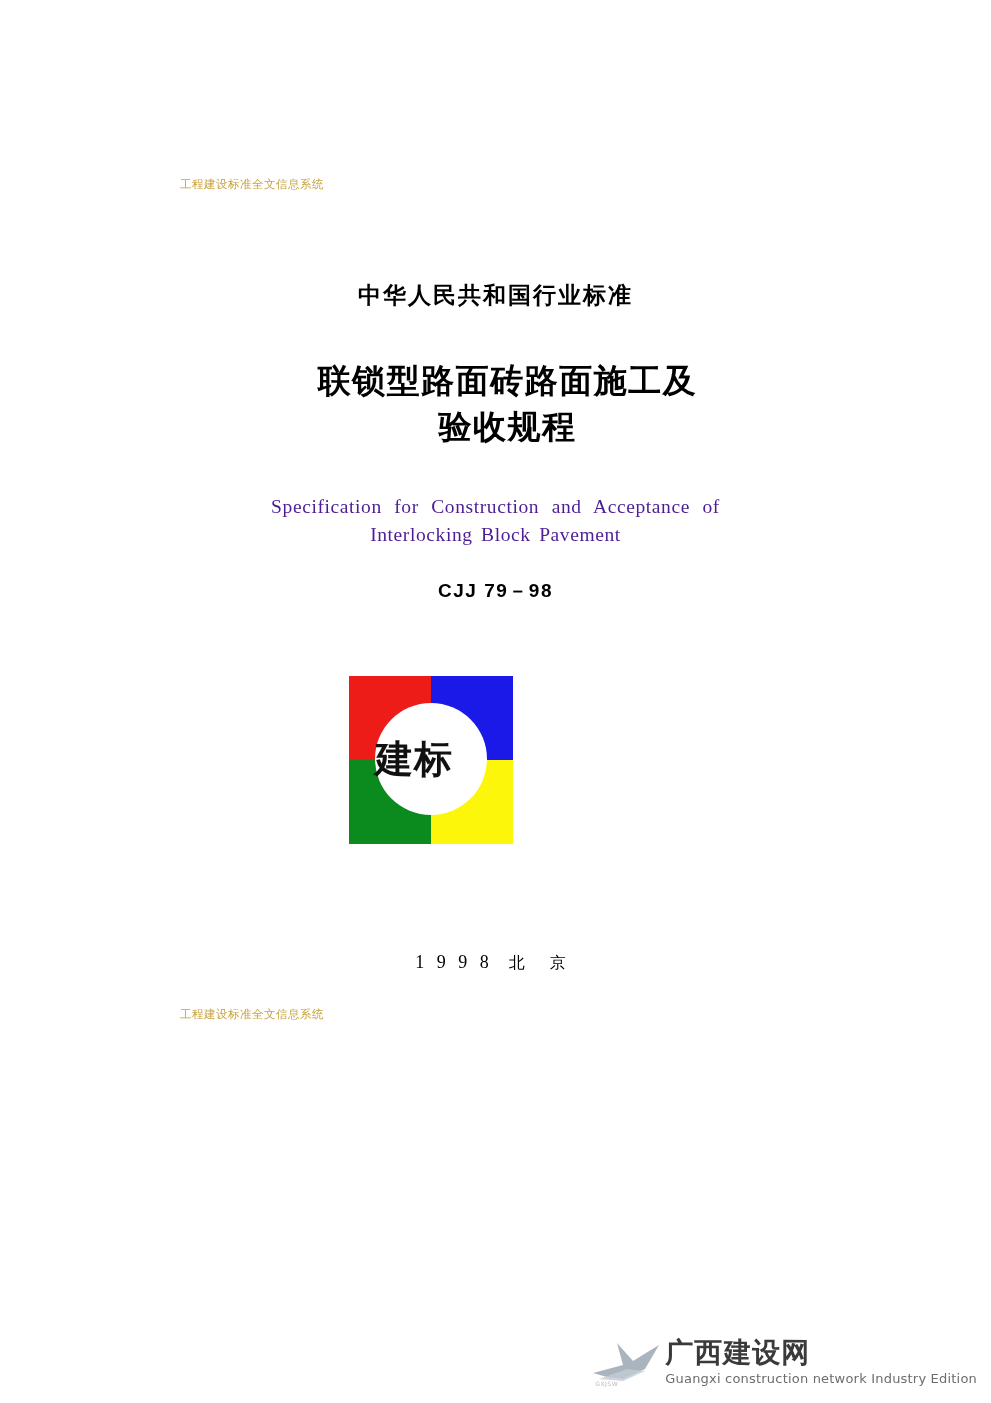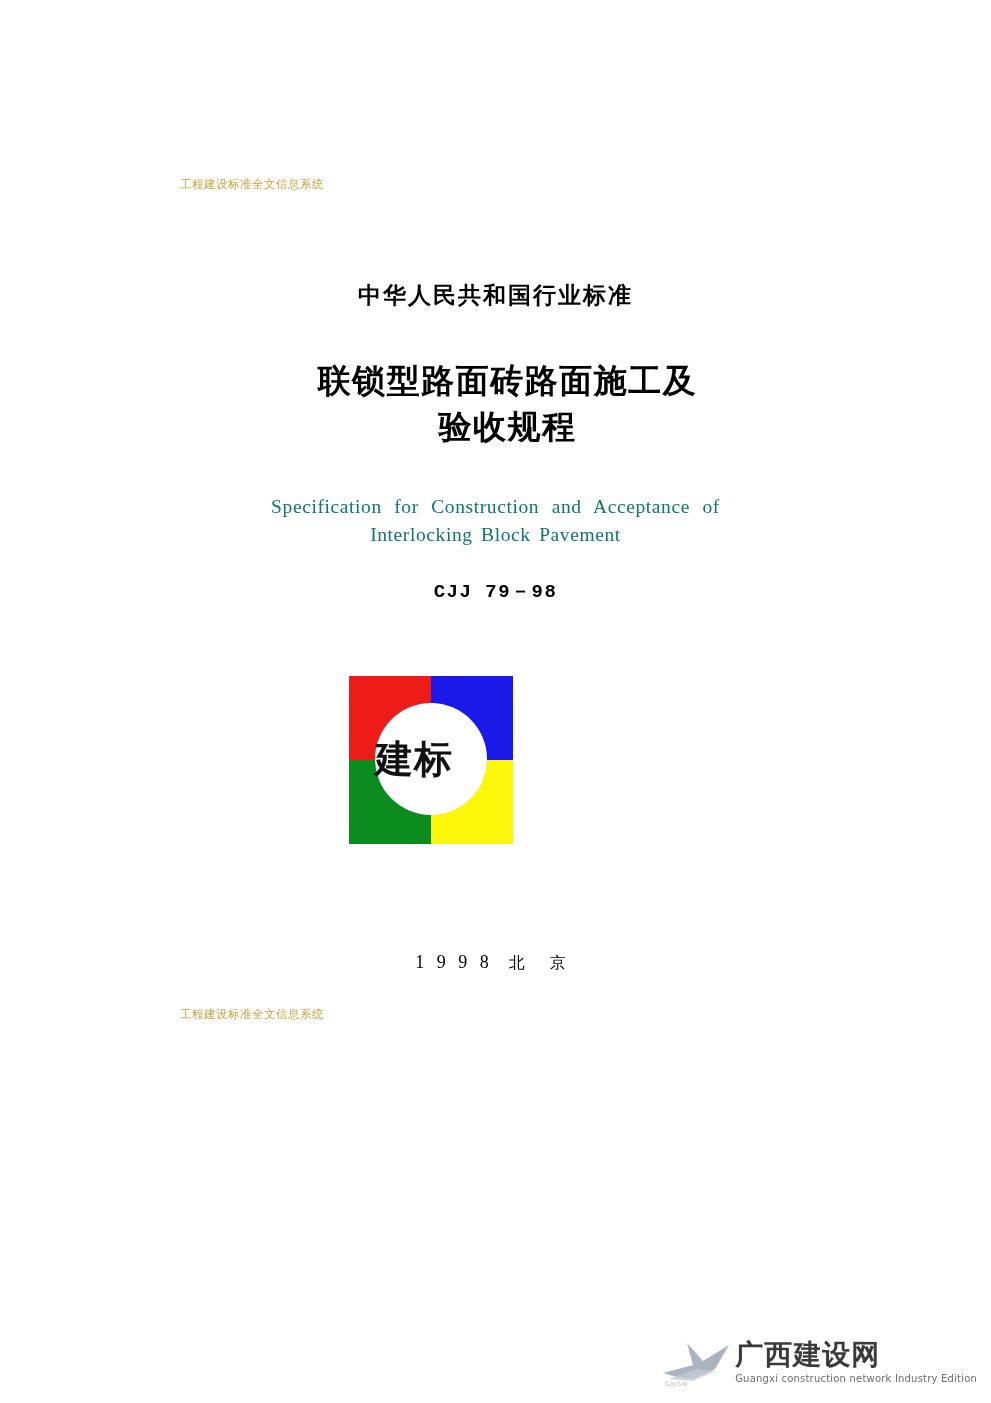--- a/index.html
+++ b/index.html
@@ -64,39 +64,39 @@
   .title-cn .l2 { display: block; }
 
   .title-en {
     position: absolute;
     top: 493px;
     width: 991px;
     text-align: center;
     font-family: "Liberation Serif", serif;
     font-size: 19.5px;
     line-height: 28px;
-    color: #0f766e;
+    color: #4c1d95;
   }
   .title-en .l1 {
     display: block;
     letter-spacing: 0.6px;
     word-spacing: 7px;
   }
   .title-en .l2 {
     display: block;
     letter-spacing: 0.6px;
     word-spacing: 3px;
   }
 
   .code {
     position: absolute;
     top: 578px;
     width: 991px;
     text-align: center;
-    font-family: Liberation Mono, monospace;
+    font-family: Liberation Sans, sans-serif;
     font-size: 19px;
     font-weight: bold;
     letter-spacing: 1.5px;
   }
 
   
   .logo {
     position: absolute;
     left: 349px;
     top: 676px;
@@ -172,21 +172,21 @@
   .pub-cn {
     font-family: "DejaVu Sans", sans-serif;
     font-size: 28px;
     font-weight: bold;
     color: #3a3a3a;
     letter-spacing: 1px;
   }
   .pub-en {
     margin-top: 5px;
     font-family: "DejaVu Sans", sans-serif;
-    font-size: 10px;
+    font-size: 13px;
     color: #6d6d6d;
     letter-spacing: 0.2px;
   }
   .pub-sub {
     position: absolute;
     left: 2px;
     bottom: -2px;
     font-family: "DejaVu Sans", sans-serif;
     font-size: 6px;
     color: #b9b9b9;

